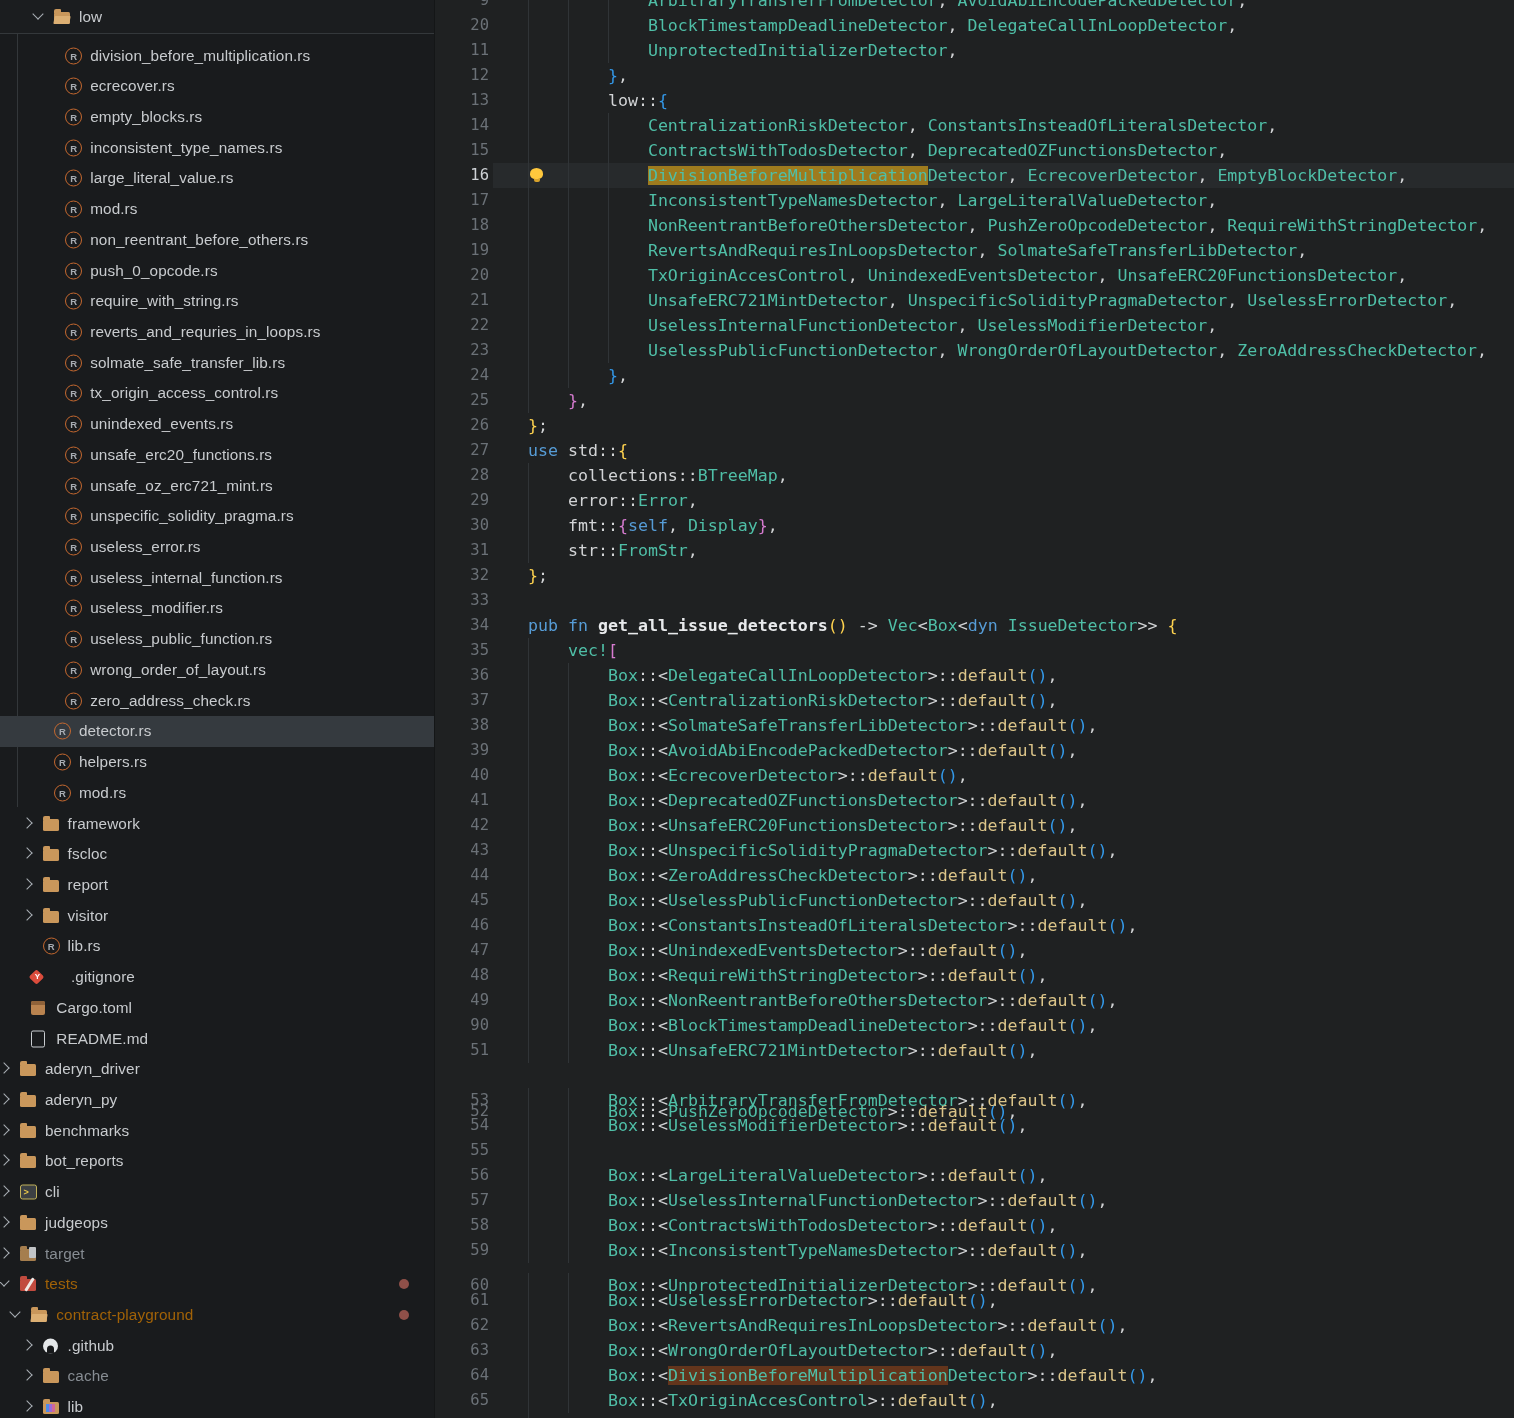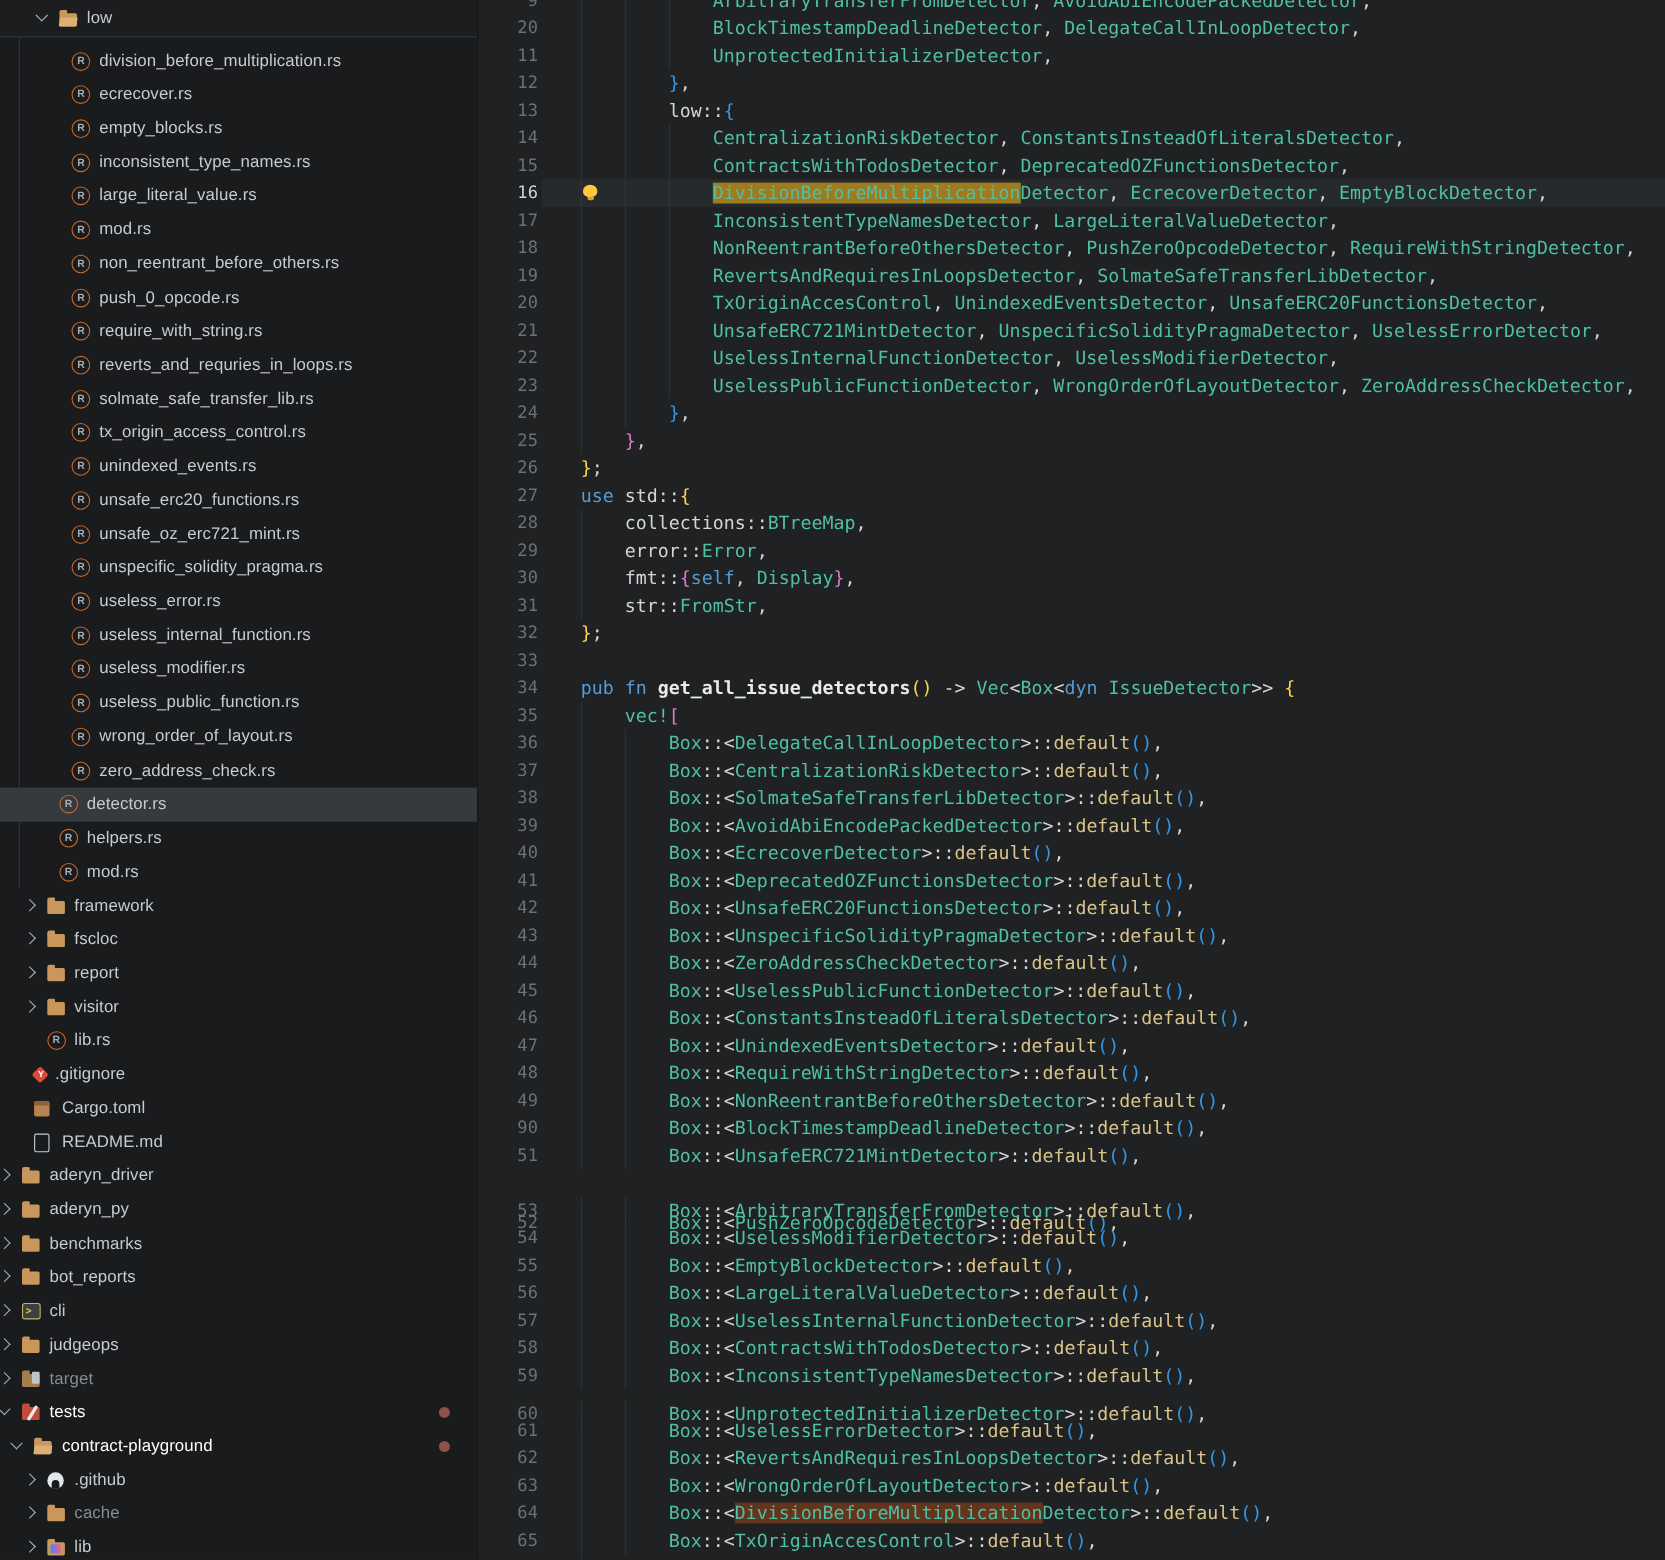--- a/index.html
+++ b/index.html
@@ -7,21 +7,21 @@
        font-family:"Liberation Sans","DejaVu Sans",sans-serif;}
 
   
   #sidebar{position:absolute;left:0;top:0;width:434px;height:1418px;
            background:#191B1D;overflow:hidden;}
   .row{position:absolute;left:0;right:0;height:31px;}
   .row.selected{background:#353A3F;}
   .row.sticky{top:0;height:33px;background:#1B1D1F;border-bottom:1px solid #34383B;z-index:3;}
   .row .label{position:absolute;top:0;height:100%;display:flex;align-items:center;
               font-size:15.3px;color:#C8CBCE;white-space:nowrap;letter-spacing:.1px;}
-  .row.red .label{color:#ffffff;}
+  .row.red .label{color:#a16207;}
   .row.dim .label{color:#878D93;}
   .badge{position:absolute;left:399px;top:50%;margin-top:-5px;width:10px;height:10px;
          border-radius:50%;background:#8F5049;}
   .chev{position:absolute;top:50%;width:7px;height:7px;margin-top:-5px;
         border-right:1.6px solid #A9AFB5;border-bottom:1.6px solid #A9AFB5;}
   .chev.closed{transform:rotate(-45deg);}
   .chev.open{transform:rotate(45deg);margin-top:-7px;}
   #tree-guide{position:absolute;left:17px;top:34px;height:773px;width:1px;background:#33373A;}
 
   
@@ -207,21 +207,21 @@
         <span class="chev closed" style="left: 22.6px;"></span>
         <span class="icn fold" style="left: 42.6px;"></span>
         <span class="label" style="left: 67.6px;">visitor</span>
       </div>
       <div class="row" style="top: 930.88px;">
         <span class="icn icn-rust" style="left: 42.6px;">R</span>
         <span class="label" style="left: 67.6px;">lib.rs</span>
       </div>
       <div class="row" style="top: 961.6px;">
         <span class="icn icn-git" style="left: 31.3px;"></span>
-        <span class="label" style="left: 50px;">.gitignore</span>
+        <span class="label" style="left: 71px;">.gitignore</span>
       </div>
       <div class="row" style="top: 992.32px;">
         <span class="icn icn-toml" style="left: 31.3px;"></span>
         <span class="label" style="left: 56.3px;">Cargo.toml</span>
       </div>
       <div class="row" style="top: 1023.04px;">
         <span class="icn icn-md" style="left: 31.3px;"></span>
         <span class="label" style="left: 56.3px;">README.md</span>
       </div>
       <div class="row" style="top: 1053.76px;">
@@ -561,21 +561,20 @@
     <div class="line" style="top: 1112.5px;">
       <span class="guide" style="left: 93px;"></span>
       <span class="guide" style="left: 132.96px;"></span>
       <span class="num">54</span>
       <span class="codetext"><span class="tk-p">        </span><span class="tk-t">Box</span><span class="tk-p">::&lt;</span><span class="tk-t">UselessModifierDetector</span><span class="tk-p">&gt;::</span><span class="tk-d">default</span><span class="tk-b">()</span><span class="tk-p">,</span></span>
     </div>
     <div class="line" style="top: 1137.5px;">
       <span class="guide" style="left: 93px;"></span>
       <span class="guide" style="left: 132.96px;"></span>
       <span class="num">55</span>
-      <span class="codetext"><span class="tk-p">        </span><span class="tk-t">Box</span><span class="tk-p">::&lt;</span><span class="tk-t">EmptyBlockDetector</span><span class="tk-p">&gt;::</span><span class="tk-d">default</span><span class="tk-b">()</span><span class="tk-p">,</span></span>
     </div>
     <div class="line" style="top: 1162.5px;">
       <span class="guide" style="left: 93px;"></span>
       <span class="guide" style="left: 132.96px;"></span>
       <span class="num">56</span>
       <span class="codetext"><span class="tk-p">        </span><span class="tk-t">Box</span><span class="tk-p">::&lt;</span><span class="tk-t">LargeLiteralValueDetector</span><span class="tk-p">&gt;::</span><span class="tk-d">default</span><span class="tk-b">()</span><span class="tk-p">,</span></span>
     </div>
     <div class="line" style="top: 1187.5px;">
       <span class="guide" style="left: 93px;"></span>
       <span class="guide" style="left: 132.96px;"></span>

